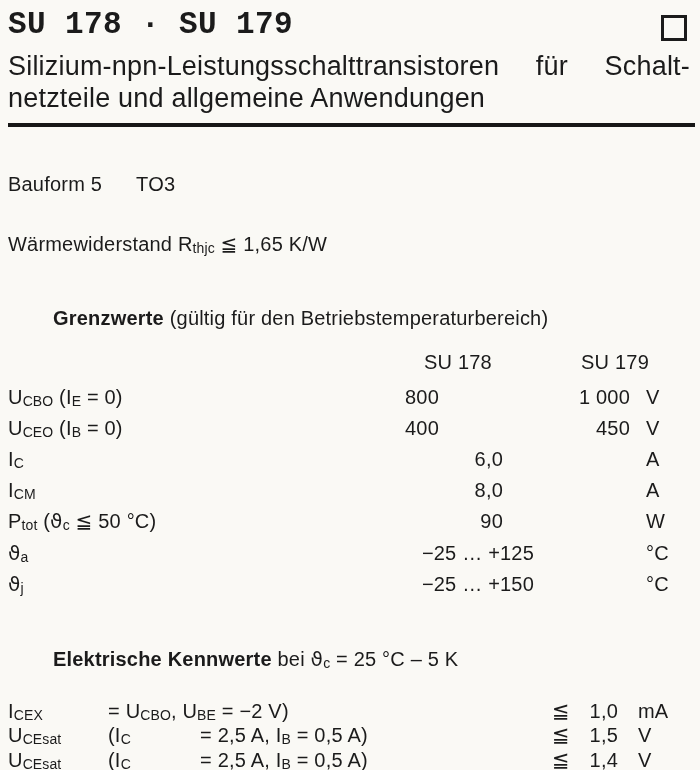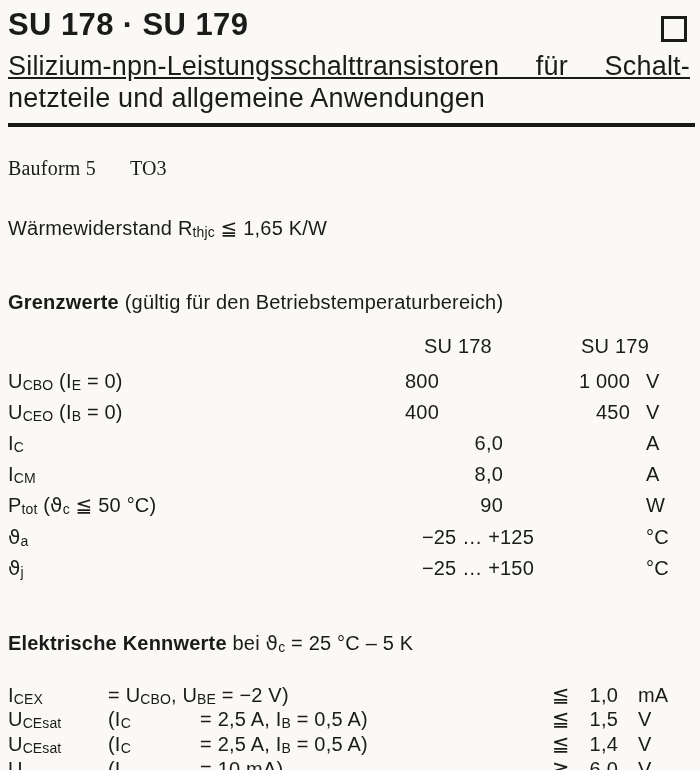--- a/index.html
+++ b/index.html
@@ -8,38 +8,38 @@
     padding:8px 10px 0 8px;
     background:#faf9f5;
     color:#1b1b1b;
     font-family:"Liberation Sans", sans-serif;
     letter-spacing:0.2px;
     overflow:hidden;
   }
   .nowrap { white-space:nowrap; }
 
   
-  .header-row { display:flex; justify-content:space-between; align-items:flex-end; }
+  .header-row { display:flex; justify-content:space-between; align-items:center;font-family:Liberation Mono, monospace; }
   .title { font-size:31px; font-weight:700; line-height:34px; letter-spacing:0.4px; }
   .corner-box { width:20px; height:20px; border:3px solid #1b1b1b; margin:5px 3px 0 0; background:transparent; }
 
   .subtitle { margin-top:8px; font-size:27px; line-height:32px; }
-  .subtitle .justify { text-align:justify; text-align-last:justify;text-decoration:underline; }
+  .subtitle .justify { text-align:justify; text-align-last:justify; }
 
   .rule { height:4px; background:#171717; margin-top:9px; margin-right:-5px; }
 
-  .bauform { margin-top:30px; font-size:20px; line-height:23px;font-family:Liberation Serif, serif; }
+  .bauform { margin-top:46px; font-size:20px; line-height:23px; }
   .bauform .pkg { margin-left:34px; }
 
   .thermal { margin-top:37px; font-size:20px; line-height:23px; }
 
   .section-head { font-size:20px; line-height:24px; }
   .g-head { margin-top:46px; }
   .k-head { margin-top:45px; }
-  .bold { font-weight:700; }
+  .bold { font-weight:700;margin-left:45px; }
 
   
   .s { font-size:0.70em; vertical-align:-0.12em; letter-spacing:0.1px; }
   .g { font-family:"DejaVu Sans", sans-serif; }
 
   
   .g-colheads { display:flex; margin-top:21px; font-size:20px; line-height:23px; }
   .g-table { margin-top:10px; font-size:20px; }
   .g-row { display:flex; line-height:27.5px; }
   .g-label { flex:1 1 auto; white-space:nowrap; }

